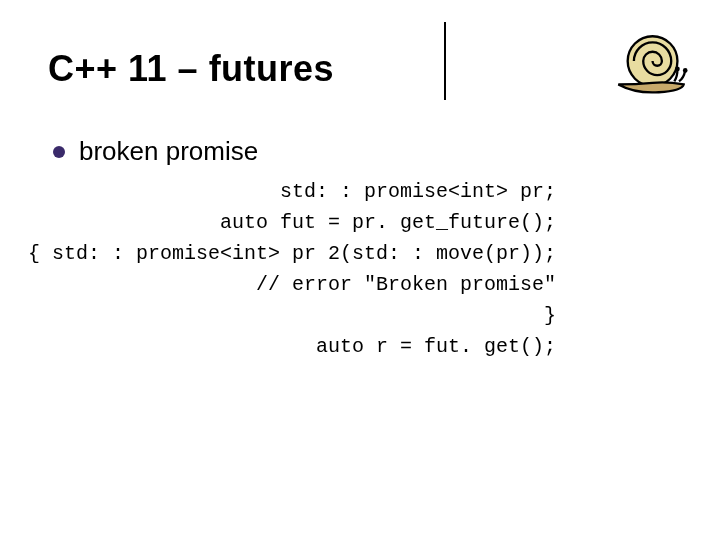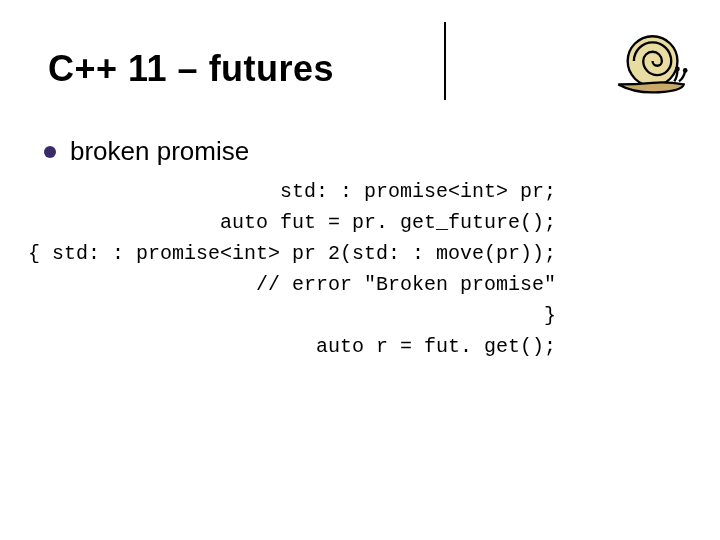--- a/index.html
+++ b/index.html
@@ -38,21 +38,21 @@
     top: 48px;
     left: 48px;
     font-size: 36px;
     font-weight: bold;
     color: #000;
     letter-spacing: 0.5px;
   }
   .bullet-row {
     position: absolute;
     top: 136px;
-    left: 44px;
+    left: 53px;
     display: flex;
     align-items: center;
   }
   .dot {
     width: 12px;
     height: 12px;
     border-radius: 50%;
     background: #3a2a6a;
     margin-right: 14px;
     flex: 0 0 auto;

